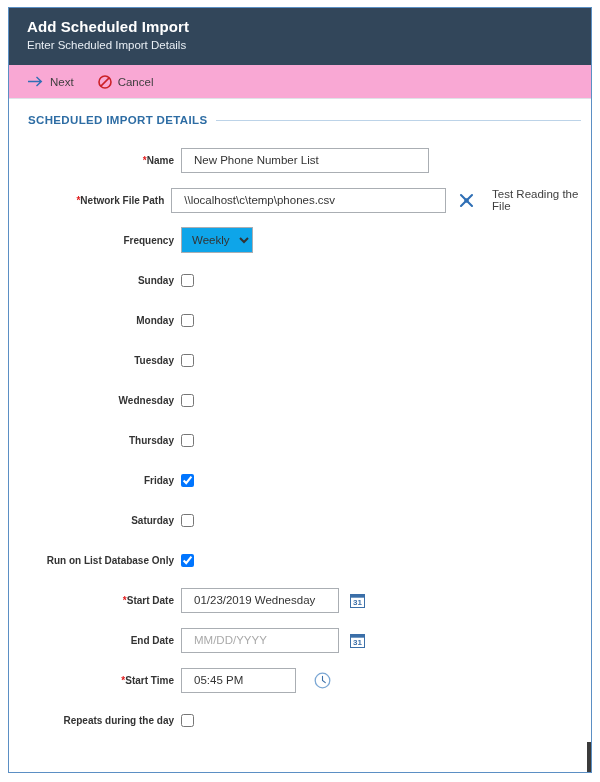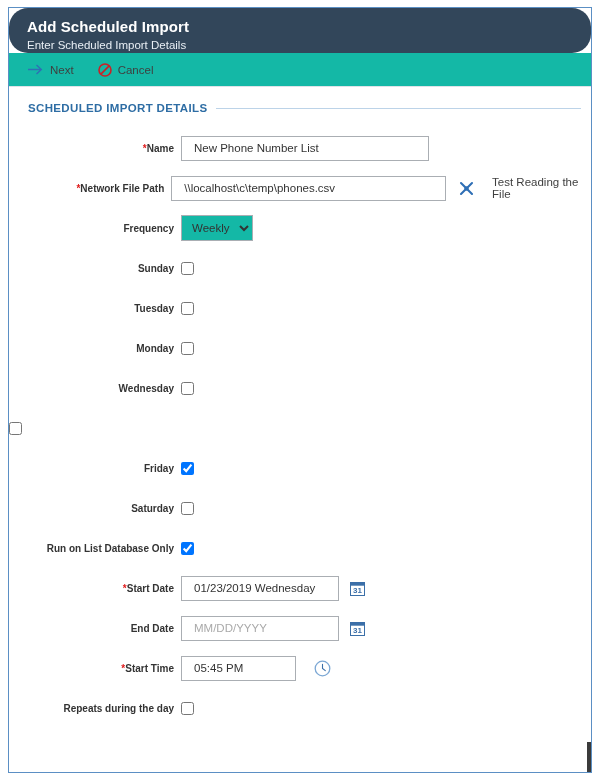--- a/index.html
+++ b/index.html
@@ -21,24 +21,23 @@
     width: 584px;
     height: 766px;
     border: 1px solid #5b8fc4;
     background: #ffffff;
     box-sizing: border-box;
   }
 
   
   .titlebar {
     background: #32465a;
-    height: 45px;
+    height: 57px;
     padding: 9px 0 0 18px;
     box-sizing: border-box;
-    border-radius: 19px;
   }
   .title-main {
     color: #ffffff;
     font-size: 15px;
     font-weight: bold;
     letter-spacing: 0.1px;
     line-height: 19px;
   }
   .title-sub {
     color: #e8eef4;
@@ -47,21 +46,21 @@
     margin-top: 1px;
   }
 
   
   .toolbar {
     height: 33px;
     border-bottom: 1px solid #dfe3e8;
     display: flex;
     align-items: center;
     padding-left: 19px;
-    background: #14b8a6;
+    background: #f9a8d4;
   }
   .tool-btn {
     display: flex;
     align-items: center;
     margin-right: 24px;
     cursor: pointer;
     user-select: none;
   }
   .tool-btn .tool-label {
     font-size: 11.5px;
@@ -141,21 +140,21 @@
   .txt::placeholder { color: #a9a9a9; }
   .w-name { width: 248px; }
   .w-path { width: 292px; }
   .w-date { width: 158px; }
   .w-time { width: 115px; }
 
   select.sel {
     height: 26px;
     width: 72px;
     border: 1px solid #aaaeb3;
-    background: #14b8a6;
+    background: #0ea5e9;
     font-family: "Liberation Sans", sans-serif;
     font-size: 11.5px;
     color: #333333;
     padding-left: 6px;
     box-sizing: border-box;
     outline: none;
   }
 
   input[type=checkbox].cb {
     width: 13px;
@@ -273,38 +272,39 @@
     </div>
 
     <div id="cb-list">
         <div class="row">
           <div class="row-label">Sunday</div>
           <div class="row-control">
             <input type="checkbox" class="cb" style="">
           </div>
         </div>
         <div class="row">
+          <div class="row-label">Monday</div>
+          <div class="row-control">
+            <input type="checkbox" class="cb" style="">
+          </div>
+        </div>
+        <div class="row">
           <div class="row-label">Tuesday</div>
           <div class="row-control">
             <input type="checkbox" class="cb" style="">
           </div>
         </div>
         <div class="row">
-          <div class="row-label">Monday</div>
-          <div class="row-control">
-            <input type="checkbox" class="cb" style="">
-          </div>
-        </div>
-        <div class="row">
           <div class="row-label">Wednesday</div>
           <div class="row-control">
             <input type="checkbox" class="cb" style="">
           </div>
         </div>
         <div class="row">
+          <div class="row-label">Thursday</div>
           <div class="row-control">
             <input type="checkbox" class="cb" style="">
           </div>
         </div>
         <div class="row">
           <div class="row-label">Friday</div>
           <div class="row-control">
             <input type="checkbox" class="cb" checked="" style="">
           </div>
         </div>

